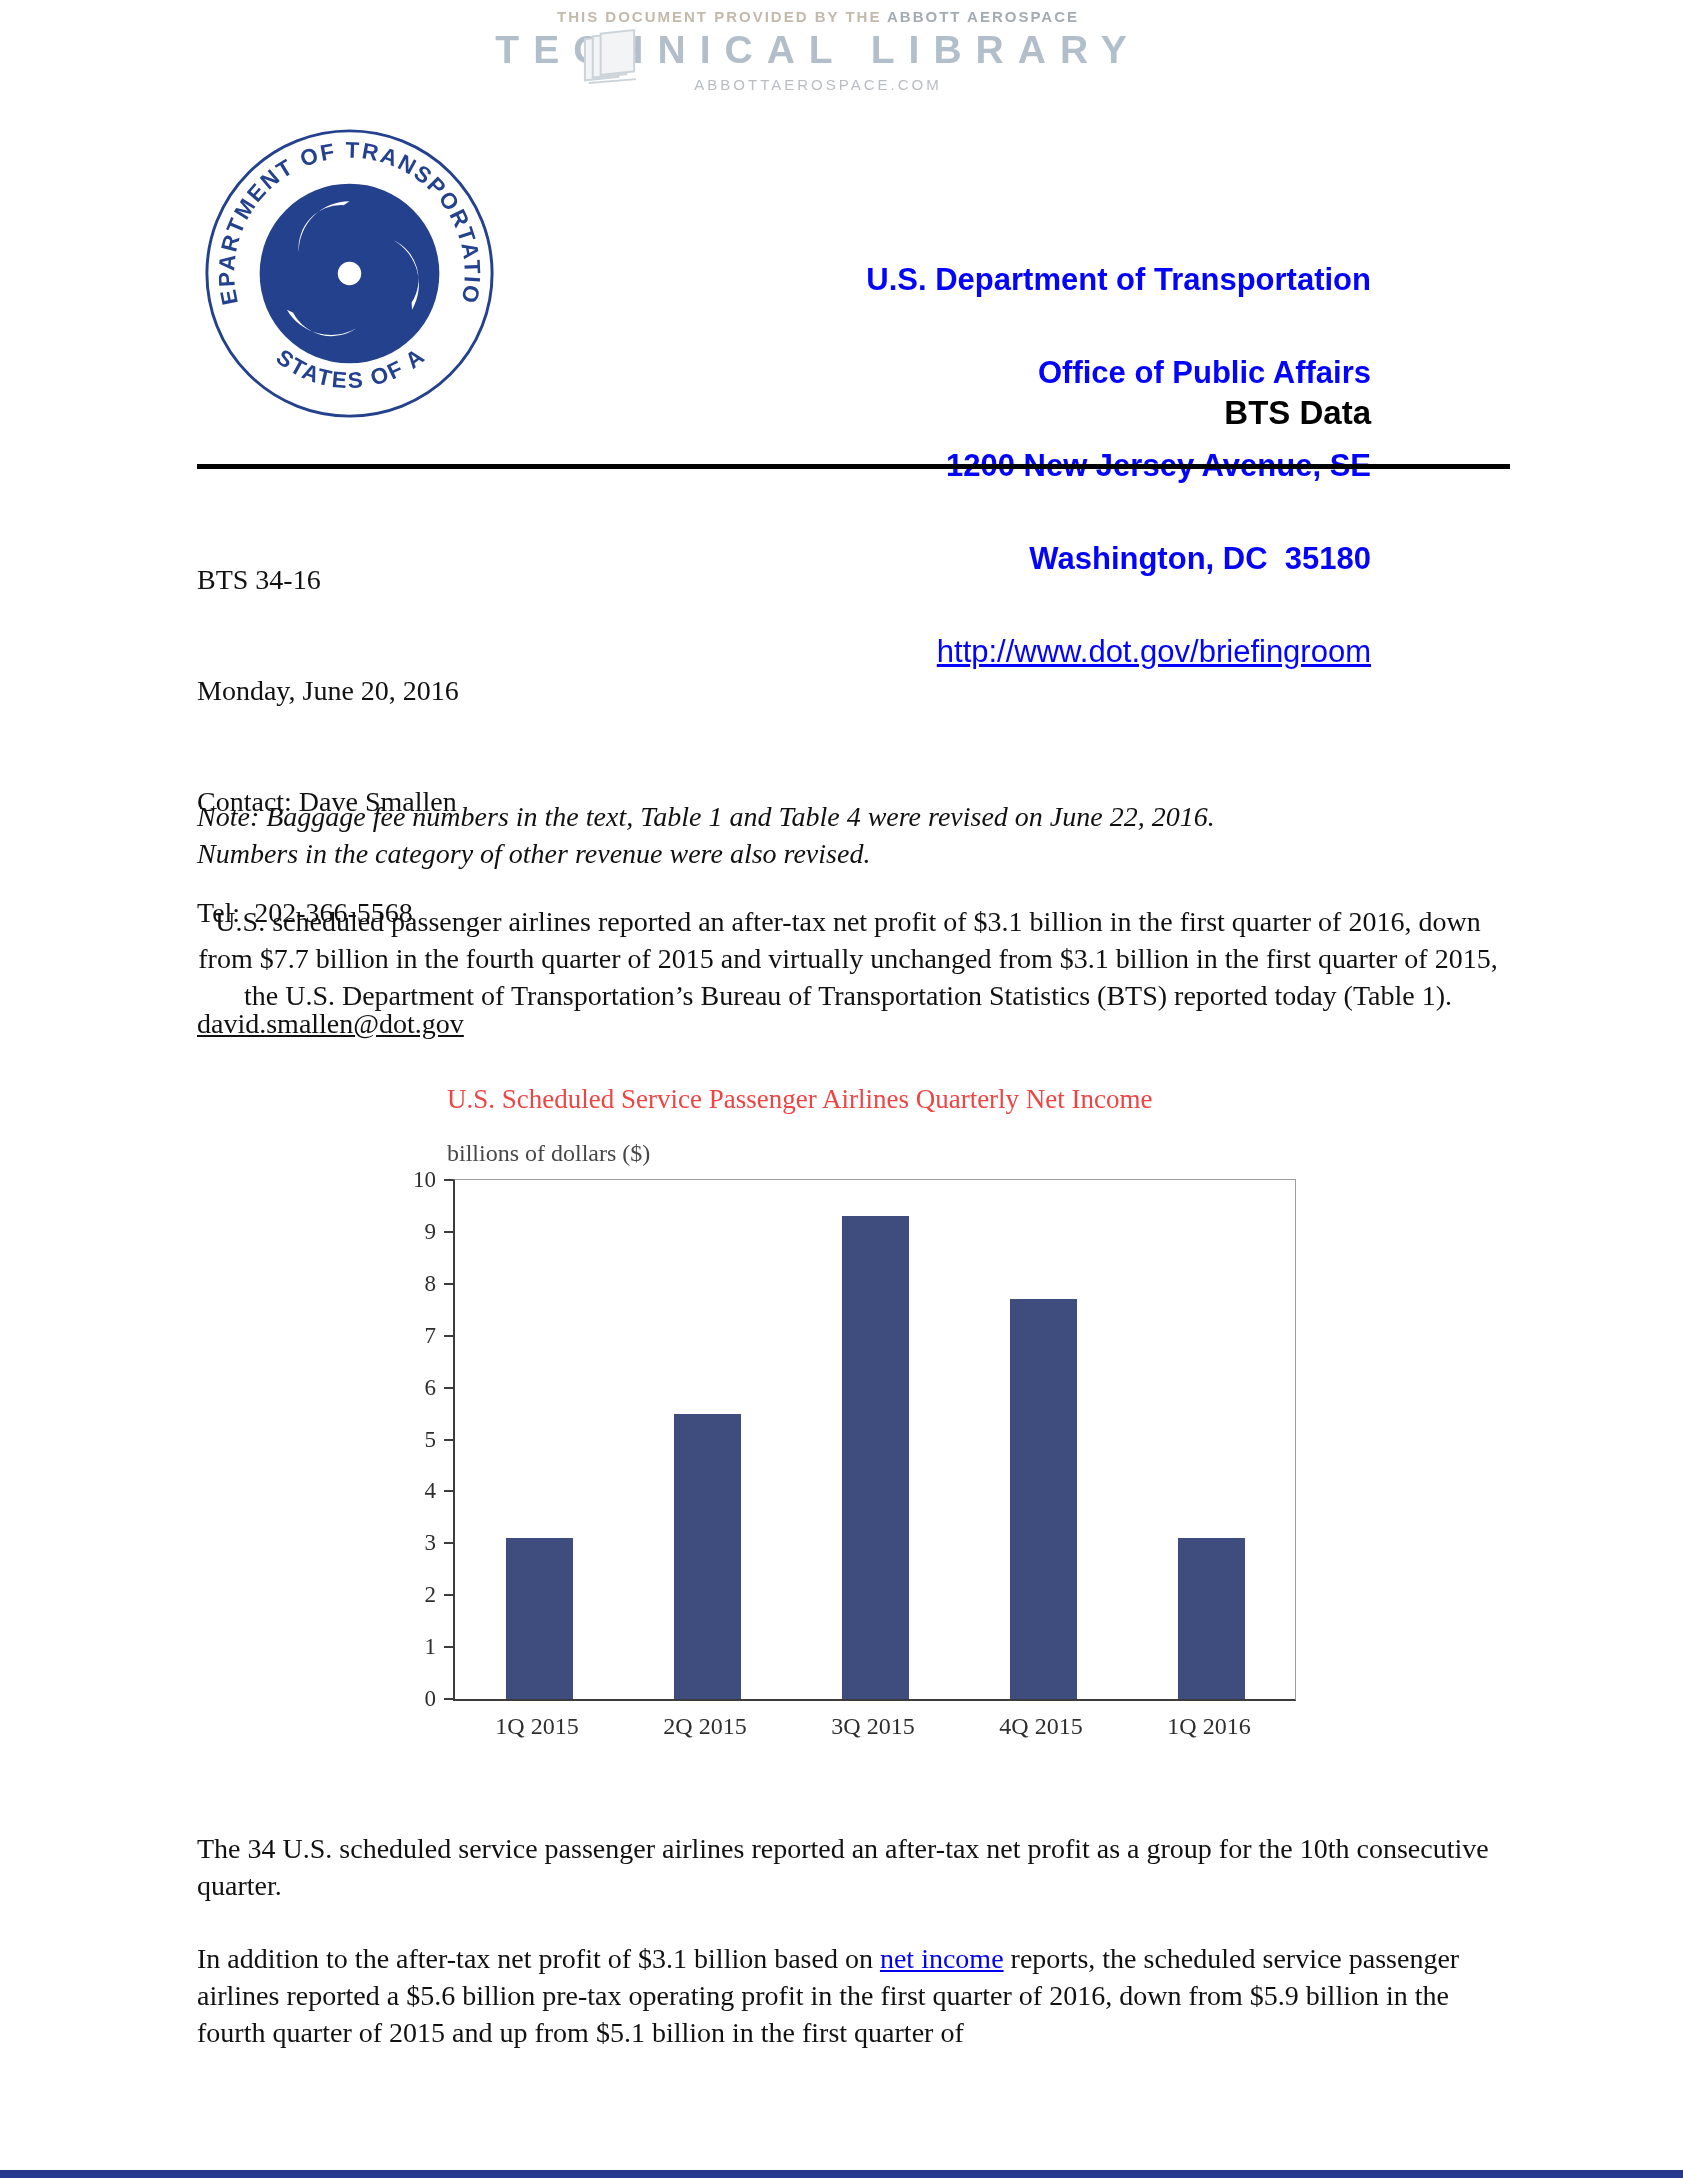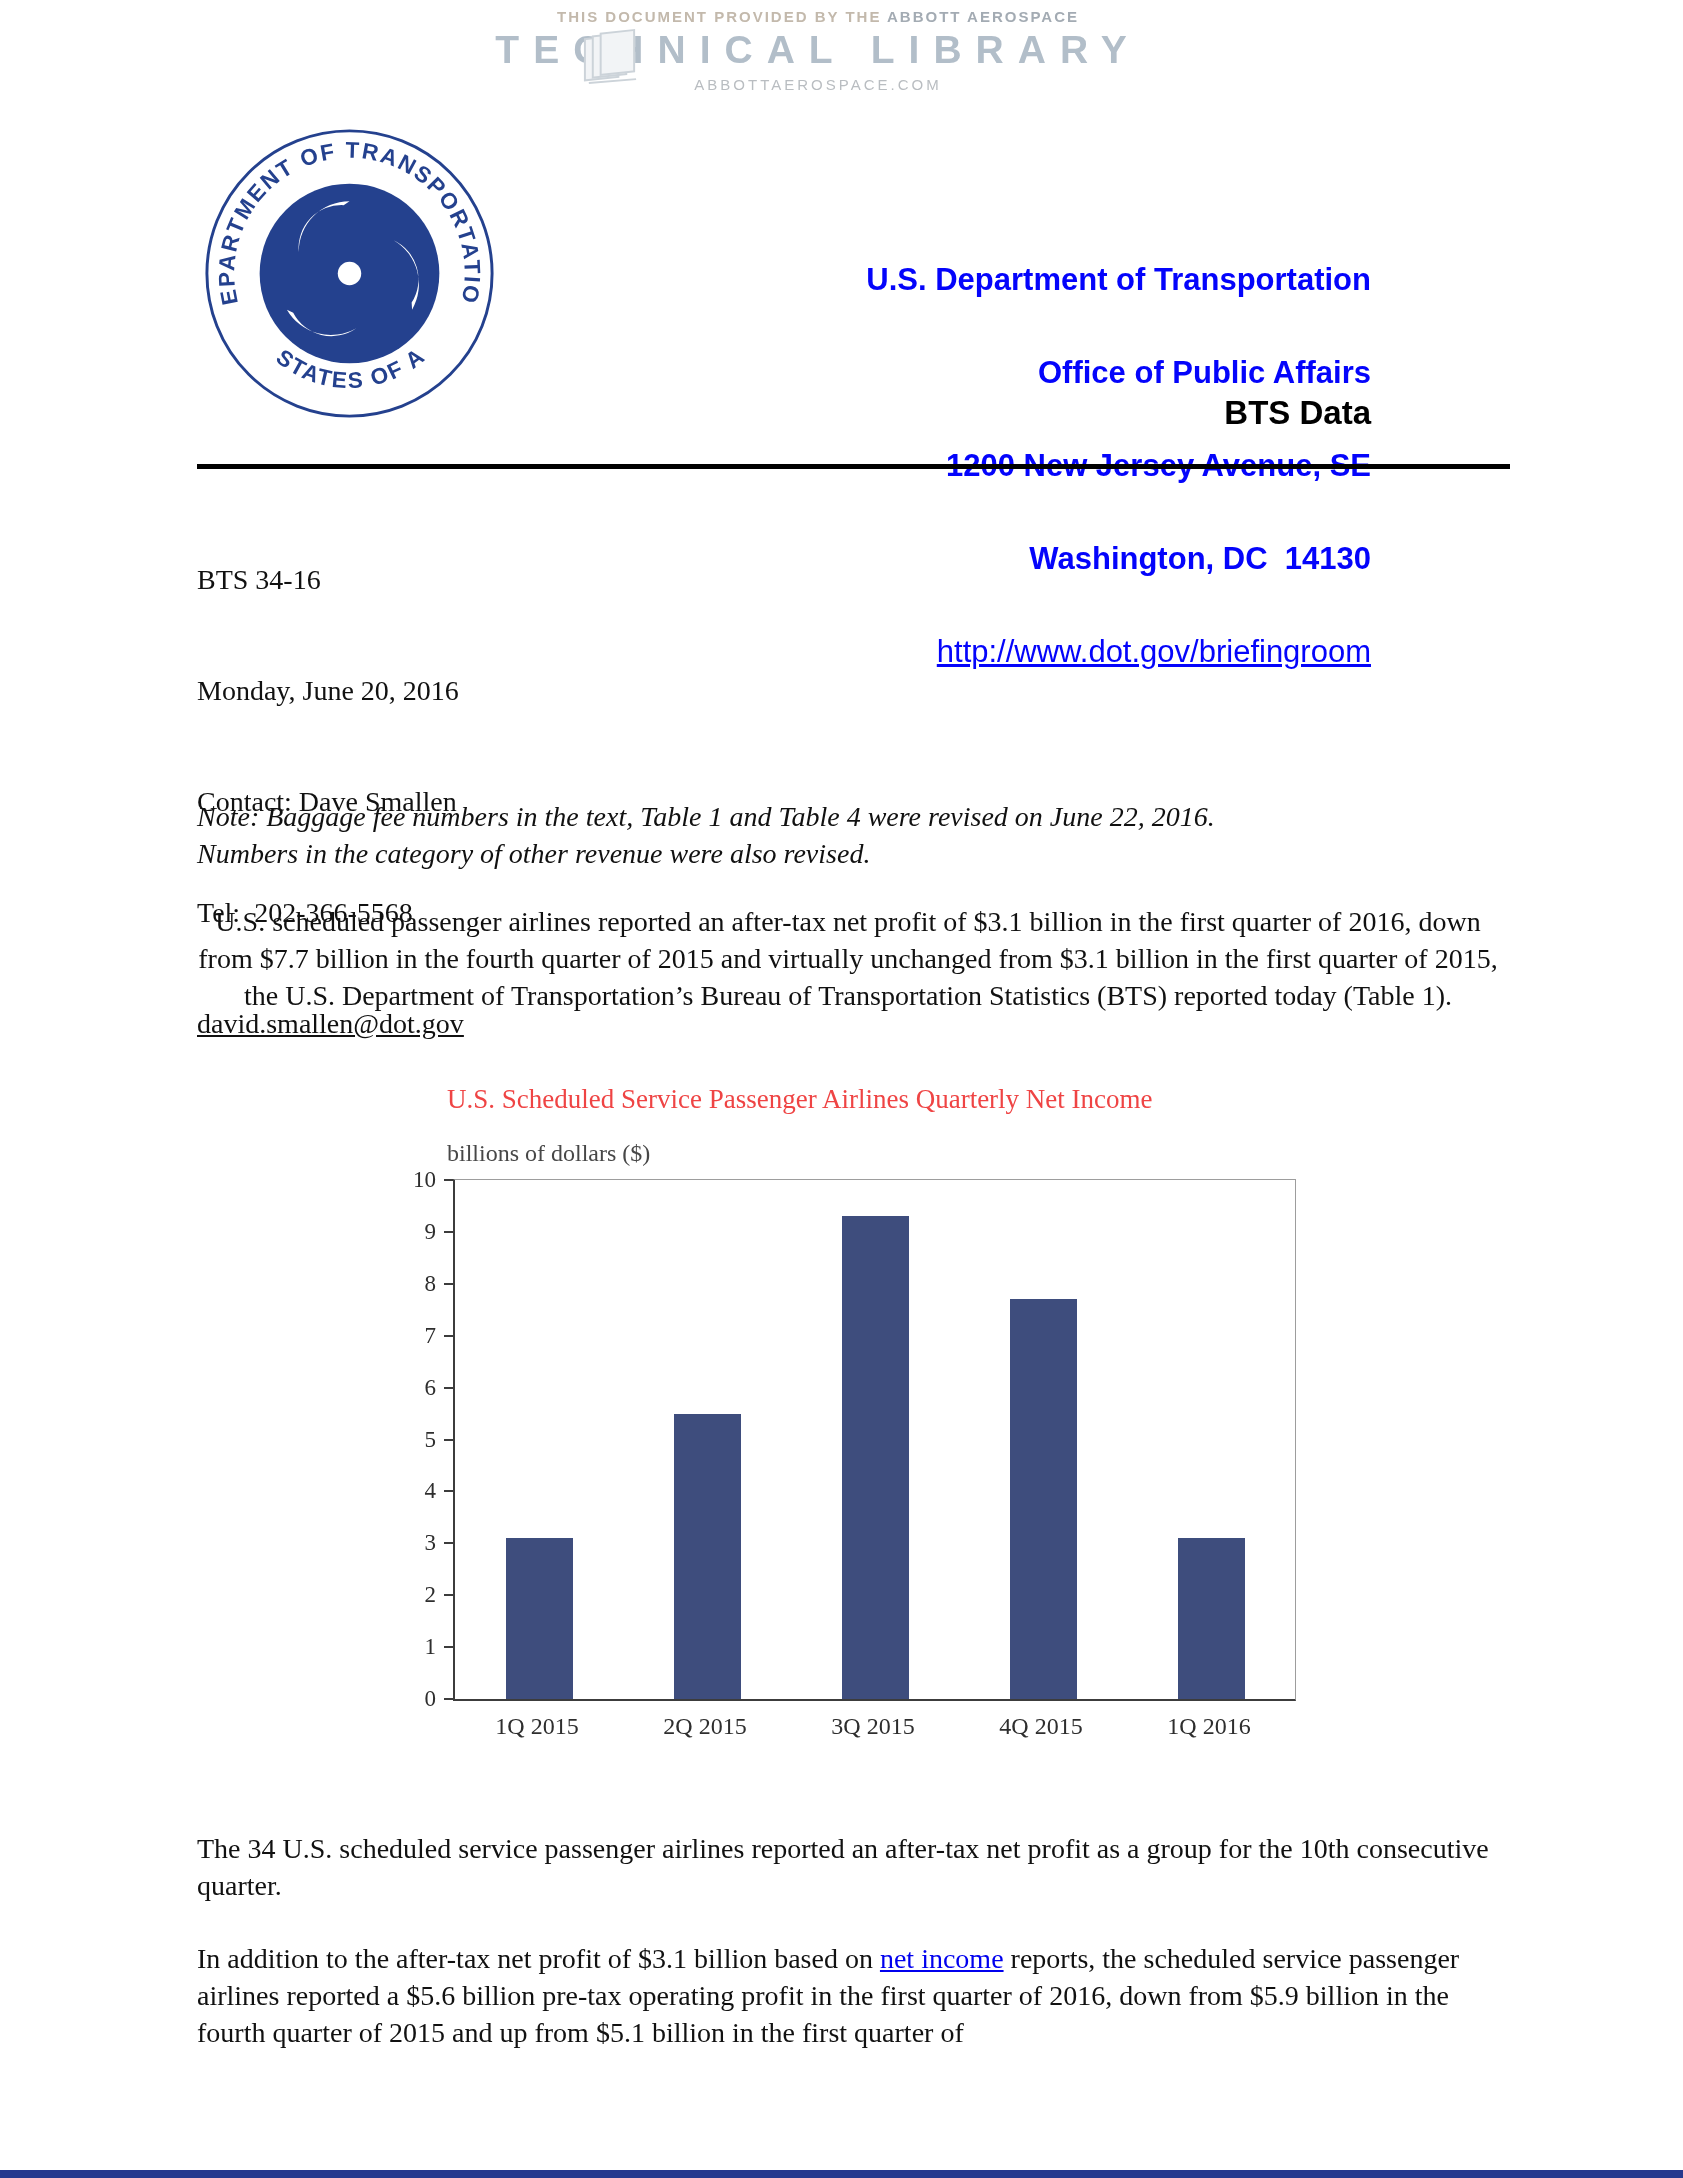--- a/index.html
+++ b/index.html
@@ -129,21 +129,21 @@
       <path d="M 0,-74 A 52,52 0 0 0 -52,-22 A 44,44 0 0 1 -6,-70 Z" transform="rotate(120)"></path>
       <path d="M 0,-74 A 52,52 0 0 0 -52,-22 A 44,44 0 0 1 -6,-70 Z" transform="rotate(240)"></path>
       <circle cx="0" cy="0" r="12"></circle>
     </g>
   </svg>
 
   <div class="address">
     <div>U.S. Department of Transportation</div>
     <div>Office of Public Affairs</div>
     <div>1200 New Jersey Avenue, SE</div>
-    <div>Washington, DC  14130</div>
+    <div>Washington, DC  35180</div>
     <div><a>http://www.dot.gov/briefingroom</a></div>
   </div>
 
   <div class="doc-label">BTS Data</div>
 
   <div class="rule"></div>
 
   <div class="release">
     <div>BTS 34-16</div>
     <div>Monday, June 20, 2016</div>

